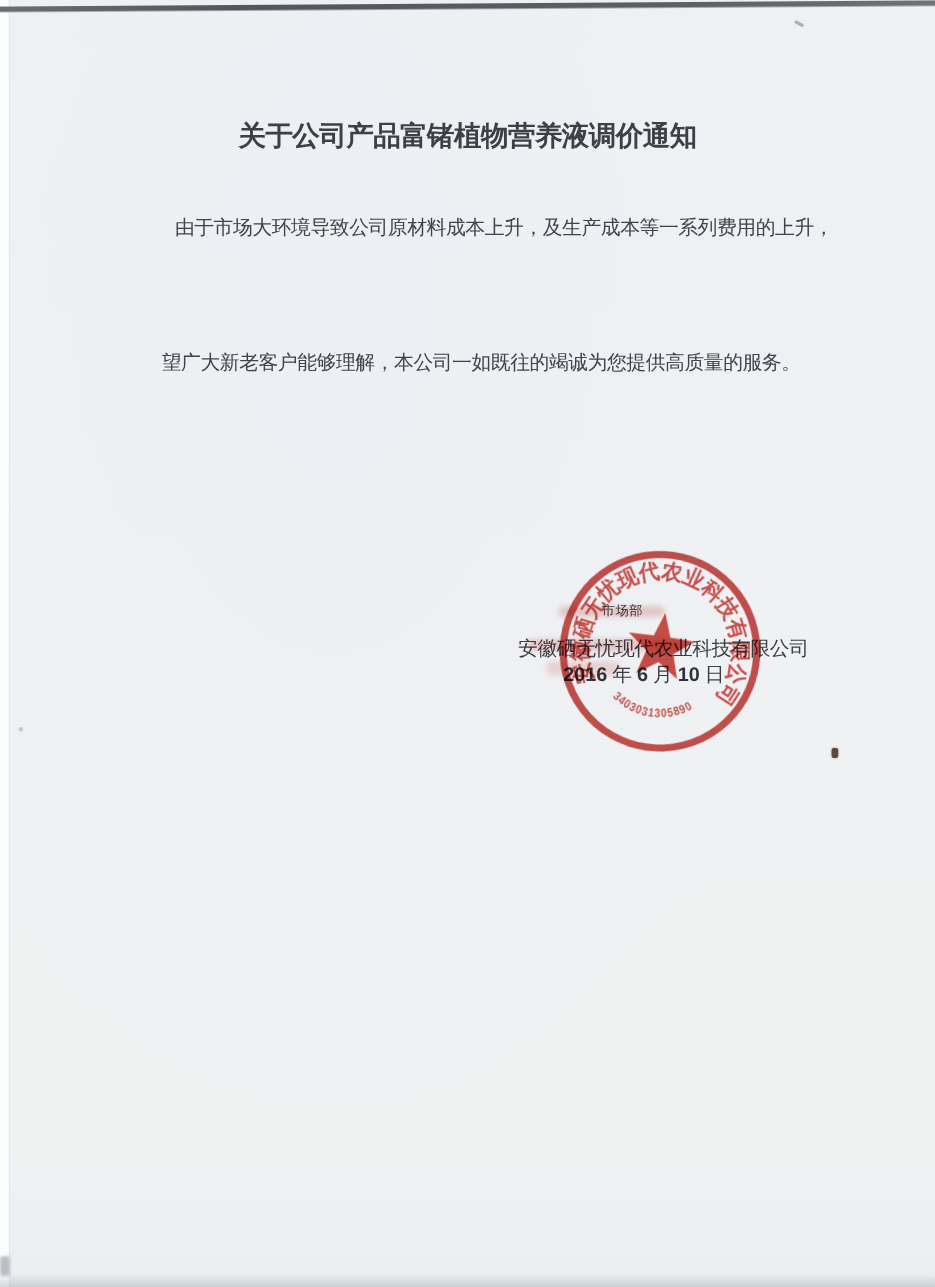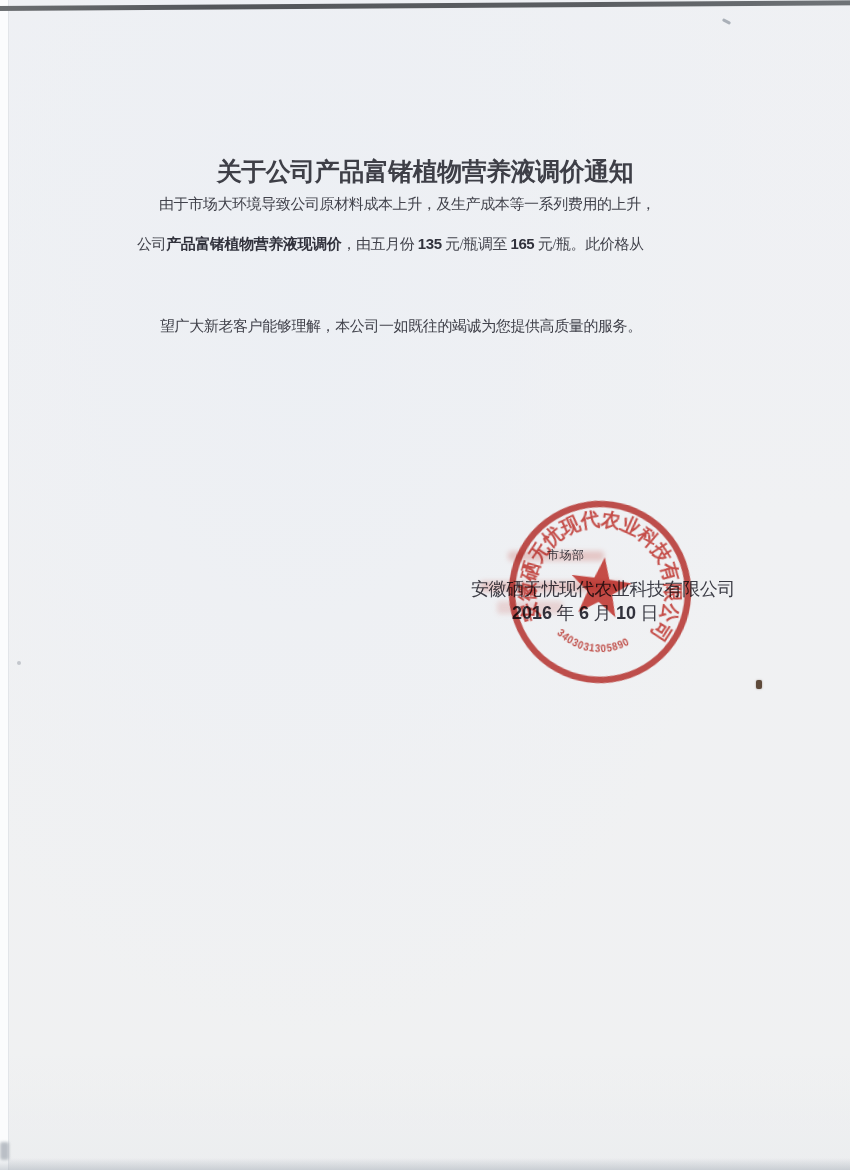--- a/index.html
+++ b/index.html
@@ -29,29 +29,29 @@
     background:linear-gradient(180deg,rgba(170,178,186,0),rgba(168,176,185,.5));
   }
   .corner-notch{
     position:absolute;left:0;top:1142px;width:9px;height:18px;
     background:#98a0a9;filter:blur(1.5px);opacity:.65;border-radius:2px;
   }
 
   
   .title{
     position:absolute;left:0;top:107px;width:850px;text-align:center;
-    font-size:25px;font-weight:600;letter-spacing:-0.5px;color:#3e3f47;margin-top:48px;
+    font-size:25px;font-weight:600;letter-spacing:-0.5px;color:#3e3f47;
   }
 
   
-  .bline{position:absolute;font-size:15px;letter-spacing:-0.4px;color:#41424b;white-space:nowrap;}
+  .bline{position:absolute;font-size:18px;letter-spacing:-0.4px;color:#41424b;white-space:nowrap;}
   .l1{left:159px;top:195px;}
   .l2{left:137px;top:235px;}
   .l3{left:137px;top:275px;}
-  .l4{left:160px;top:317px;}
+  .l4{left:147px;top:317px;}
   .b{font-weight:700;color:#31323c;font-family:"Liberation Sans","Liberation Serif",sans-serif;}
 
   
   .sig{position:absolute;color:#3b3c45;white-space:nowrap;}
   .sig-dept{left:547px;top:547px;font-size:12px;letter-spacing:0.5px;}
   .sig-company{left:471px;top:577px;font-size:18px;letter-spacing:-0.4px;}
   .sig-date{left:512px;top:601px;font-size:18px;}
 
   
   .seal{
@@ -72,21 +72,20 @@
 <body>
 
 <div class="page">
   <div class="paper"></div>
   <div class="left-strip"></div>
   <div class="top-edge"></div>
 
   <div class="title">关于公司产品富锗植物营养液调价通知</div>
 
   <div class="bline l1"><span>由于市场大环境导致公司原材料成本上升，及生产成本等一系列费用的上升，</span></div>
-  <div class="bline l2"><span>公司</span><span class="b">产品富锗植物营养液现调价</span><span>，由五月份 </span><span class="b">135</span><span> 元/瓶调至 </span><span class="b">165</span><span> 元/瓶。此价格从</span></div>
   <div class="bline l4"><span>望广大新老客户能够理解，本公司一如既往的竭诚为您提供高质量的服务。</span></div>
 
   <div class="sig sig-dept">市场部</div>
   <div class="sig sig-company">安徽硒无忧现代农业科技有限公司</div>
   <div class="sig sig-date"><span class="b">2016</span><span> 年 </span><span class="b">6</span><span> 月 </span><span class="b">10</span><span> 日</span></div>
 
   <div class="smudge sm1"></div>
   <div class="smudge sm2"></div>
   <div class="smudge sm3"></div>
 

